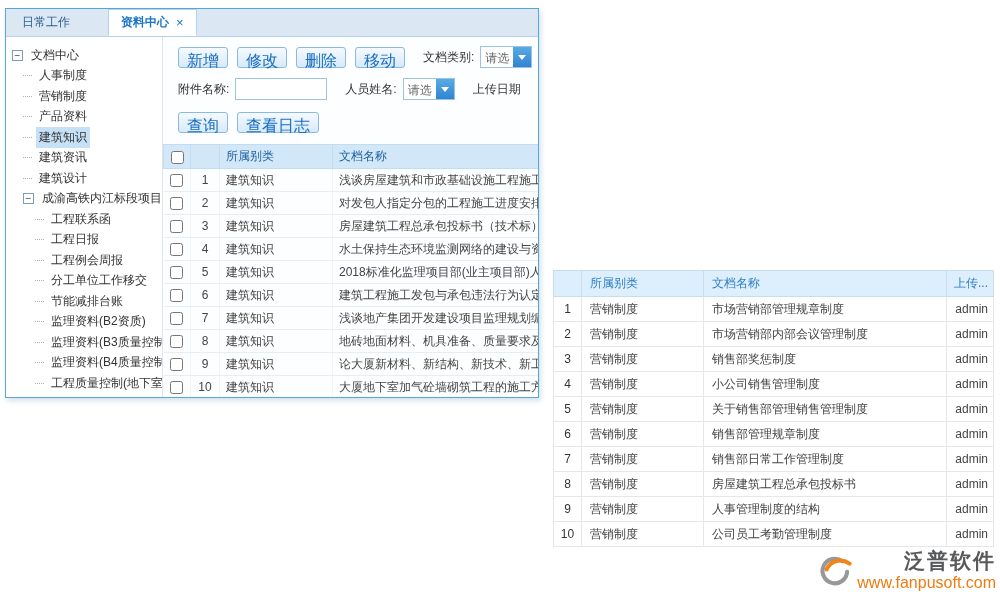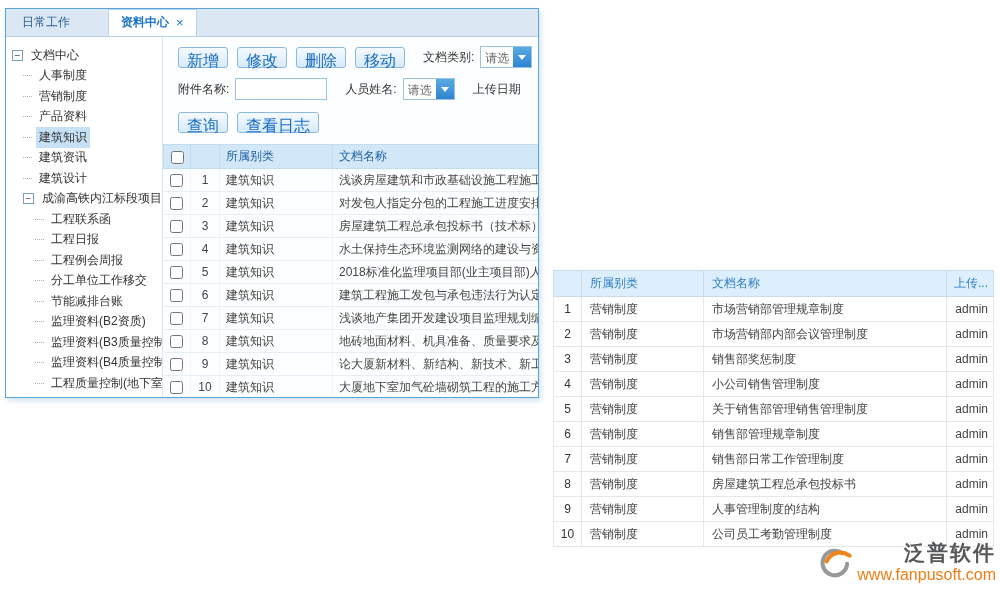--- a/index.html
+++ b/index.html
@@ -67,21 +67,21 @@
   .rtable col.r-num { width:28px; } .rtable col.r-cat { width:122px; }
   .rtable col.r-name { width:243px; } .rtable col.r-upl { width:47px; }
   .rtable th { background:#ddeffc; color:#2e7dc5; font-weight:normal; height:26px;
                border:1px solid #c9dcec; text-align:left; padding:0 8px; white-space:nowrap; overflow:hidden; }
   .rtable td { height:25px; border:1px solid #e7e7e7; color:#444; padding:0 8px;
                white-space:nowrap; overflow:hidden; }
   .rtable td.c-num { padding:0 4px; text-align:center; color:#333; }
   .rtable th.h-upl, .rtable td.c-upl { padding:0 5px;text-align:right; }
 
   
-  .brand { position:absolute; right:4px; bottom:16px; display:flex; align-items:center; }
+  .brand { position:absolute; right:4px; bottom:8px; display:flex; align-items:center; }
   .bicon { width:36px; height:36px; margin-right:5px; flex:none; }
   .btxt { display:flex; flex-direction:column; align-items:flex-end; }
   .bname { font-size:21px; font-weight:bold; color:#57585a; letter-spacing:2px; line-height:24px; }
   .burl { font-size:16px; color:#ee7c12; margin-top:1px; }
 </style>
 </head>
 <body>
 
 <div class="stage">
 

